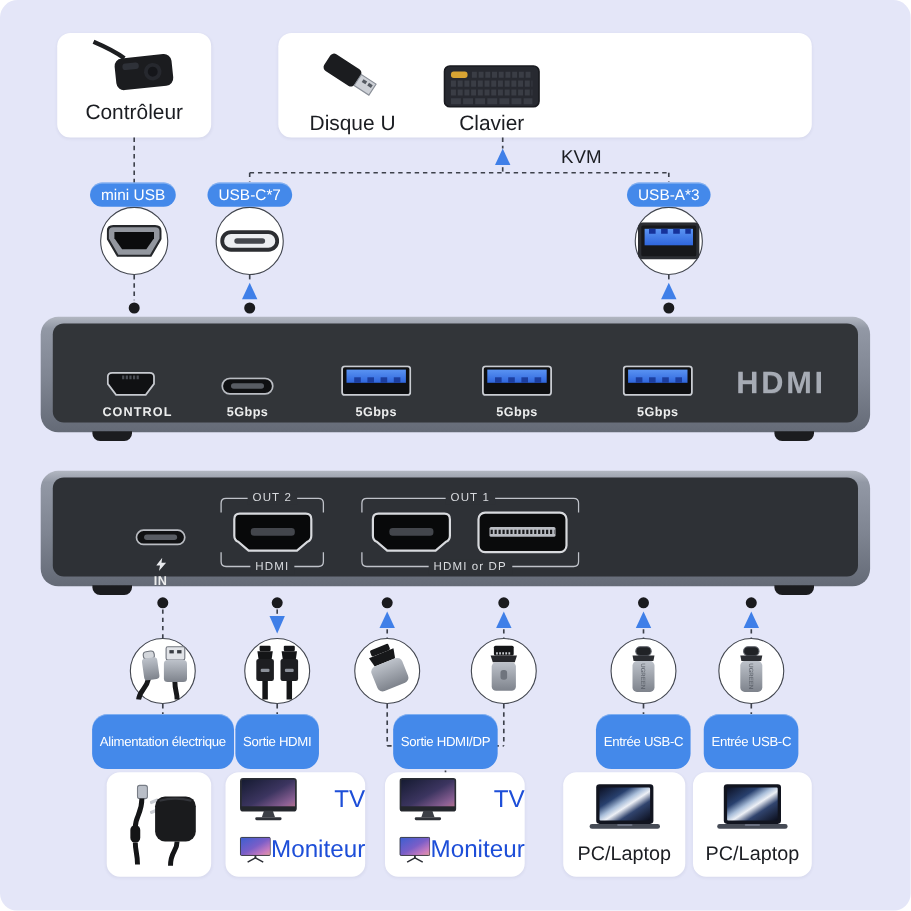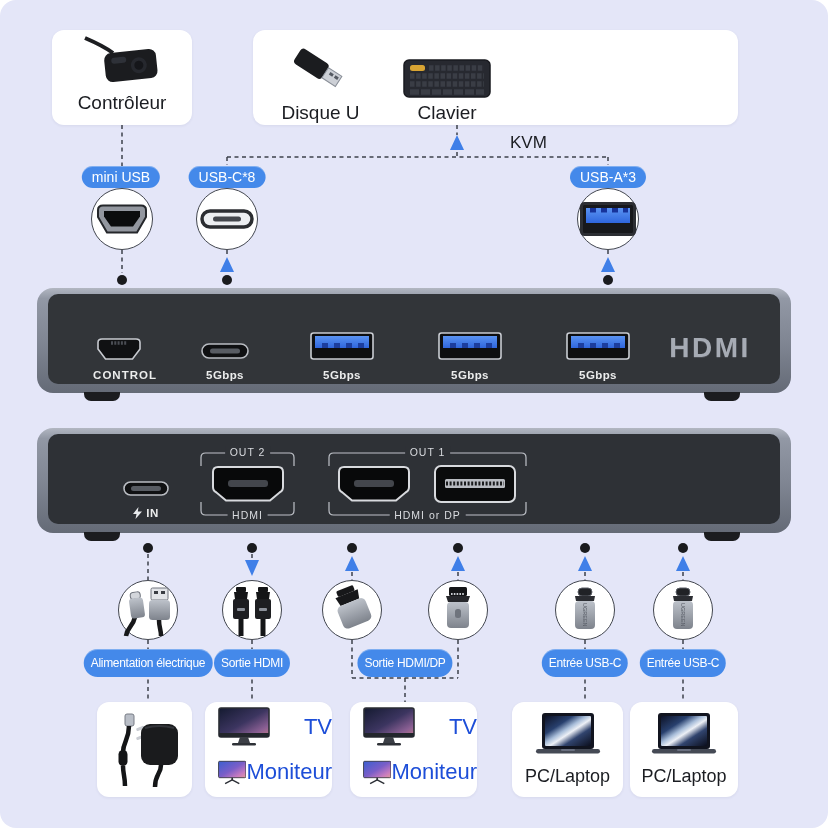--- a/index.html
+++ b/index.html
@@ -10,21 +10,21 @@
   
   .controller-card{left:52px;top:30px;width:140px;height:95px;display:flex;flex-direction:column;align-items:center;}
   .controller-card .icon-zone{height:62px;display:flex;align-items:center;}
   .periph-card{left:253px;top:30px;width:485px;height:95px;display:grid;grid-template-columns:135px 118px 118px 114px;}
   .periph{display:flex;flex-direction:column;align-items:center;}
   .periph .icon-zone{height:64px;display:flex;align-items:flex-end;justify-content:center;padding-top:6px;}
   .periph .card-label{margin-top:2px;}
   
   .badge{position:absolute;transform:translateX(-50%);background:#4489ea;color:#fff;font-size:14px;font-weight:500;
          padding:3px 10px;border-radius:14px;white-space:nowrap;z-index:6;box-shadow:inset 0 1px 0 rgba(255,255,255,.32);}
-  .badge-sm{font-size:12px;letter-spacing:-0.3px;padding:7px 7px;}
+  .badge-sm{font-size:12px;letter-spacing:-0.3px;padding:18px 7px;}
   .kvm-label{position:absolute;left:484px;top:133px;font-size:17px;color:#1b1d22;z-index:4;margin-left:26px;}
   
   .port-circle{position:absolute;width:62px;height:62px;border-radius:50%;background:#fff;border:1.4px solid #42464f;
                display:flex;align-items:center;justify-content:center;z-index:5;box-sizing:border-box;}
   .circle-sm{width:60px;height:60px;}
   
   .device{position:absolute;left:37px;width:754px;height:105px;border-radius:16px;z-index:2;
           background:linear-gradient(180deg,#b2b7c2 0%,#9298a5 10%,#7e8491 55%,#646a76 100%);}
   .device-face{position:absolute;left:11px;right:11px;top:6px;bottom:9px;background:#323539;border-radius:10px;}
   .rear-device .device-face{background:#2e3136;}
@@ -34,21 +34,21 @@
           letter-spacing:.4px;white-space:nowrap;}
   .hdmi-logo{position:absolute;left:600px;top:44px;width:146px;text-align:center;font-size:28px;font-weight:800;
              color:#a6abb4;letter-spacing:2.5px;text-shadow:0 1px 0 #4a4d53;}
   .pgroup{position:absolute;height:68px;}
   .pgroup svg.bracket{position:absolute;left:0;top:0;}
   .pg-label{position:absolute;left:50%;transform:translateX(-50%);background:#2e3136;padding:0 5px;font-size:10.5px;
             color:#d9dbdf;letter-spacing:1px;white-space:nowrap;line-height:13px;z-index:2;}
   .pg-top{top:-4px;}.pg-bot{bottom:-4px;}
   .pg-icon{position:absolute;left:50%;transform:translateX(-50%);bottom:-9px;background:#2e3136;padding:0 4px;z-index:2;}
   .power-in-label{position:absolute;left:79px;top:79px;width:60px;display:flex;align-items:center;justify-content:center;
-                  gap:4px;font-size:11.5px;font-weight:600;color:#eceded;letter-spacing:.5px;}
+                  gap:4px;font-size:11.5px;font-weight:600;color:#eceded;letter-spacing:.5px;flex-direction:column;}
   
   .overlay{position:absolute;left:0;top:0;z-index:3;pointer-events:none;}
   
   .power-card{left:97px;top:702px;width:95px;height:95px;display:flex;align-items:center;justify-content:center;}
   .disp-card{top:702px;width:127px;height:95px;display:flex;flex-direction:column;justify-content:center;}
   .disp-row{display:flex;align-items:center;height:45px;padding-left:13px;}
   .disp-row .lbl{flex:1;text-align:right;font-size:22px;color:#1d4ed8;}
   .pc-card{top:702px;height:95px;display:flex;flex-direction:column;align-items:center;justify-content:center;}
   .pc-card .card-label{font-size:18px;margin-top:10px;}
 </style>
@@ -187,21 +187,21 @@
       <circle cx="148" cy="548" r="5"></circle>
         <circle cx="252" cy="548" r="5"></circle>
         <circle cx="352" cy="548" r="5"></circle>
       <circle cx="458" cy="548" r="5"></circle>
         <circle cx="585" cy="548" r="5"></circle>
         <circle cx="683" cy="548" r="5"></circle>
     </g>
   </svg>
 
   <div class="badge" style="left:121px;top:166px;">mini USB</div>
-  <div class="badge" style="left:227px;top:166px;">USB-C*8</div>
+  <div class="badge" style="left:227px;top:166px;">USB-C*7</div>
   <div class="badge" style="left:608px;top:166px;">USB-A*3</div>
 
   <div class="port-circle" style="left:91px;top:188px;">
     <svg width="50" height="30" viewBox="0 0 50 30">
       <path d="M6 1.5 H44 Q49 1.5 49 6 V13 L40 28.5 H10 L1 13 V6 Q1 1.5 6 1.5 Z" fill="#93979f" stroke="#25272b" stroke-width="2"></path>
       <path d="M7 7 H43 V12.5 L36 22.5 H14 L7 12.5 Z" fill="#0b0c0d"></path>
     </svg>
   </div>
   <div class="port-circle" style="left:196px;top:188px;">
     <svg width="54" height="20" viewBox="0 0 54 20">

